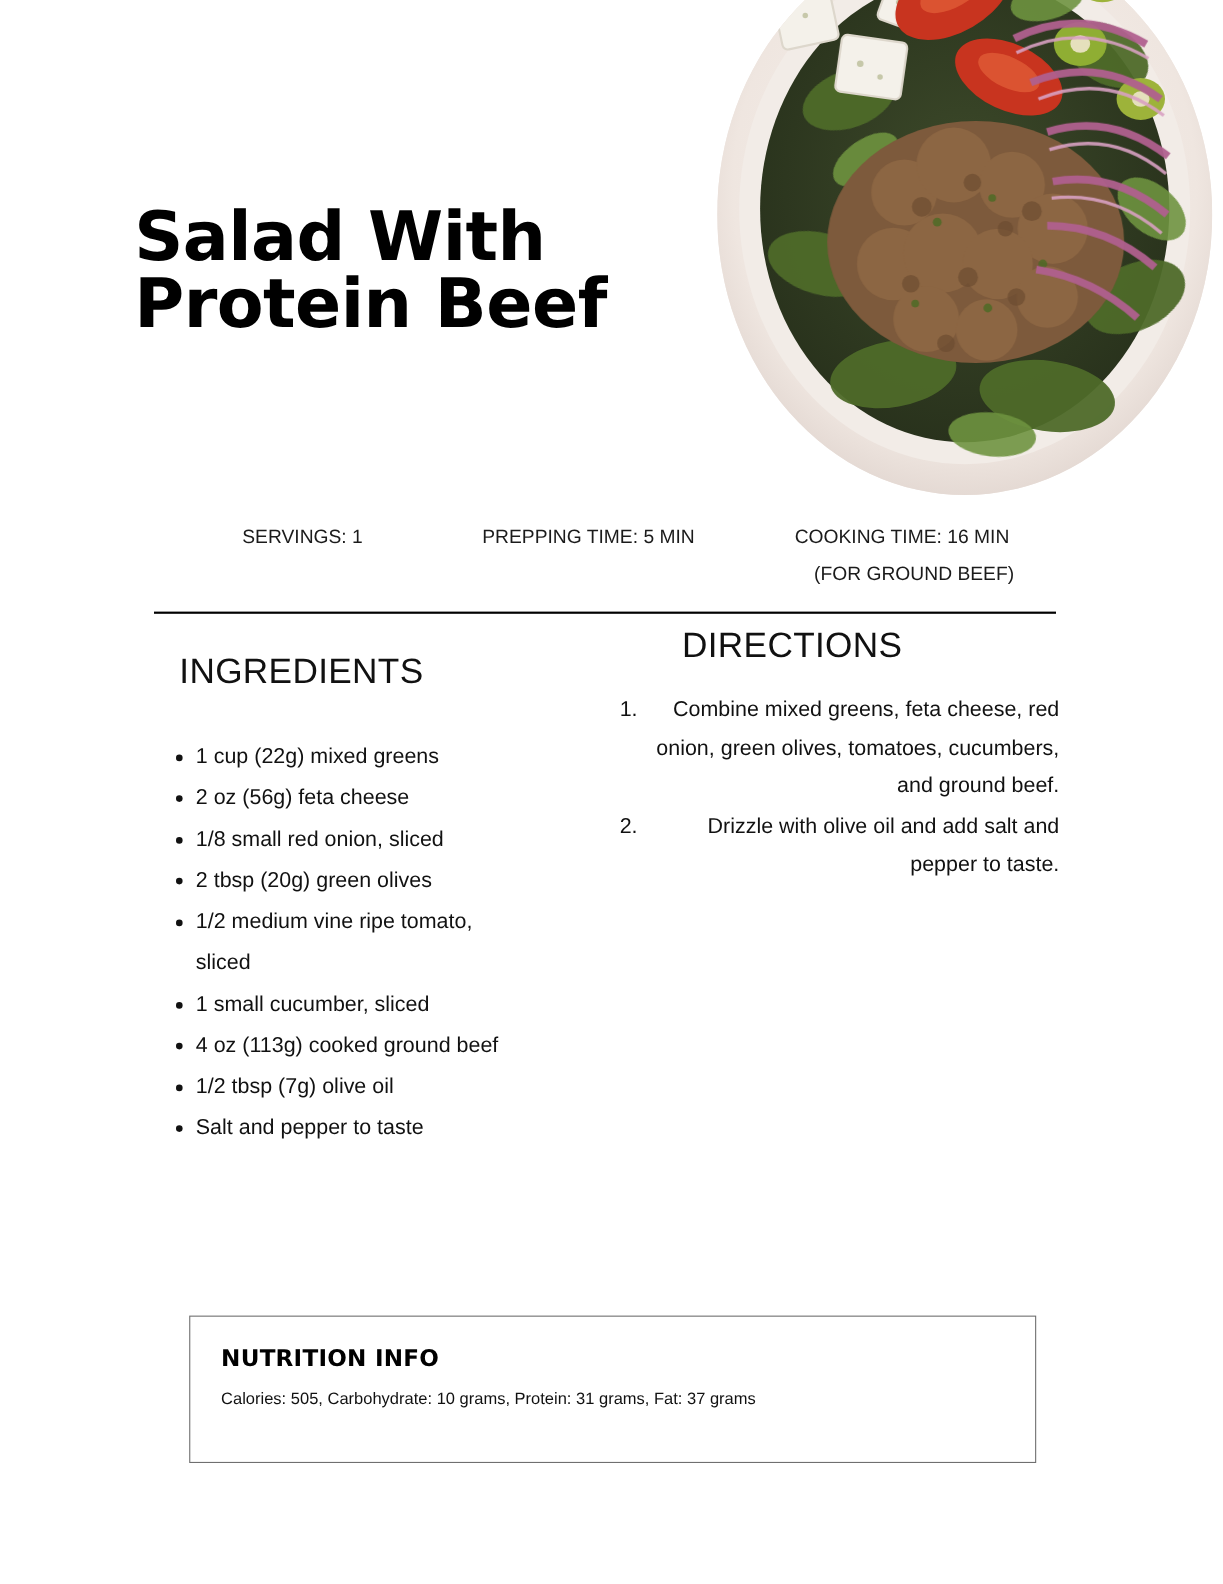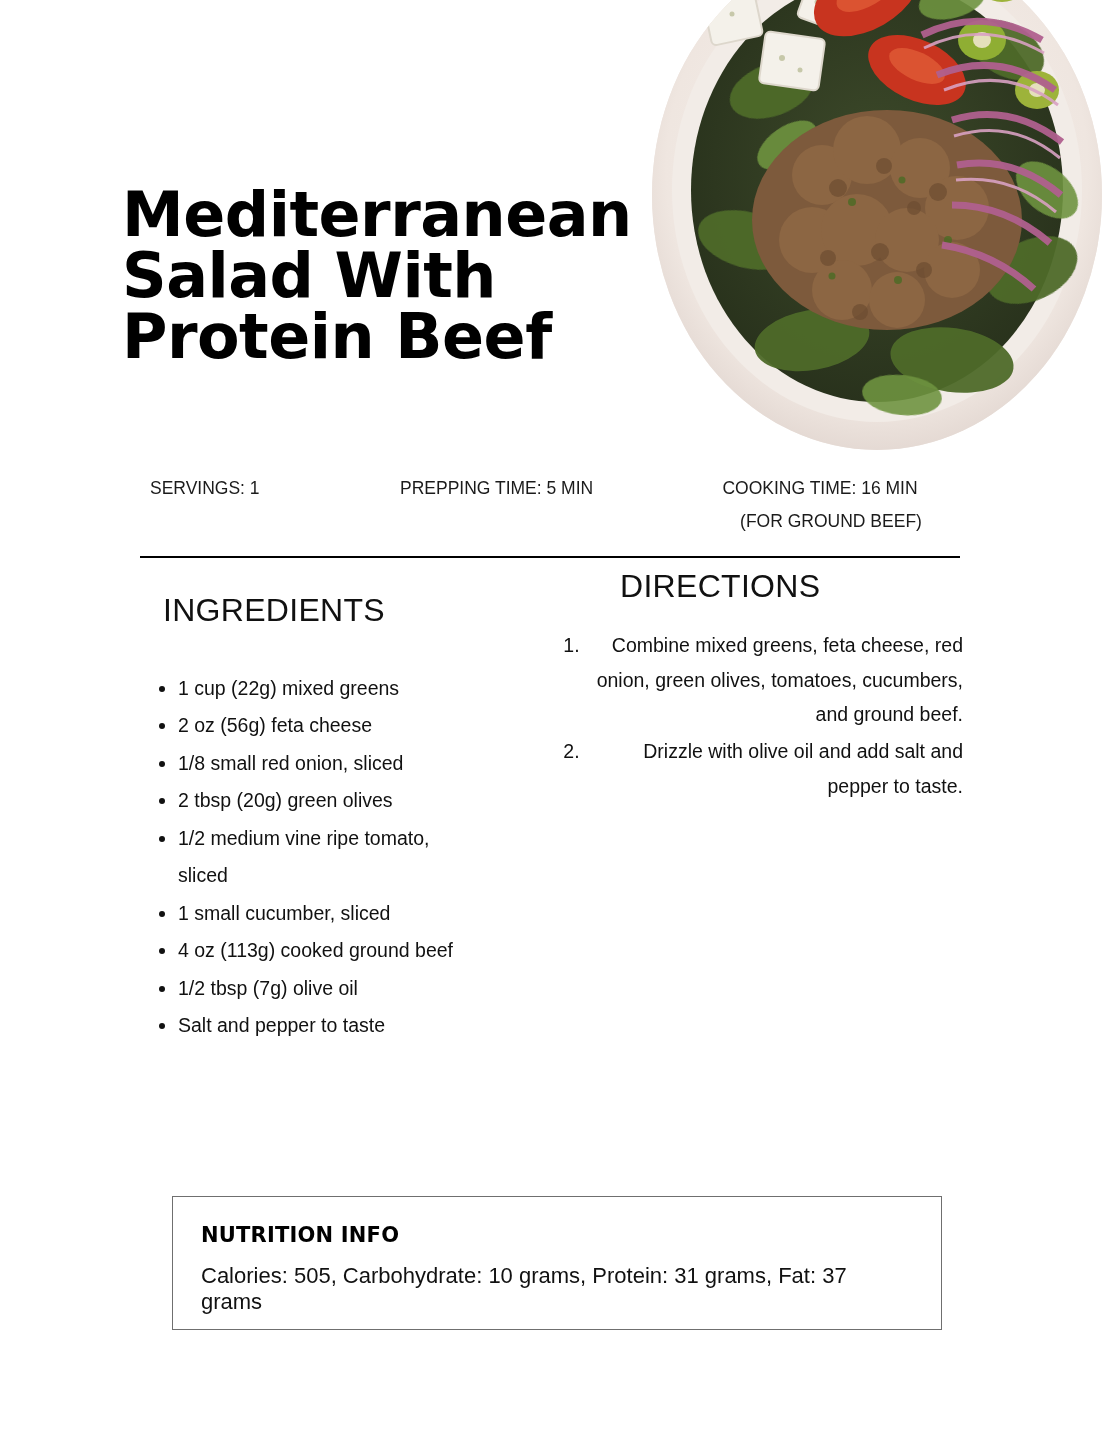--- a/index.html
+++ b/index.html
@@ -48,22 +48,22 @@
   .meta {
     position: absolute;
     left: 150px;
     top: 478px;
     width: 830px;
     display: flex;
     font-size: 17.5px;
     color: #1b1b1b;
   }
   .meta .cell { flex: 0 0 auto; }
-  .meta .cell.servings { width: 250px; }
-  .meta .cell.prep { width: 270px; text-align: left; }
+  .meta .cell.servings { width: 250px; text-align: center; }
+  .meta .cell.prep { width: 270px; text-align: center; }
   .meta .cell.cook { width: 300px; text-align: center; }
   .meta .sub {
     display: block;
     margin-top: 12px;
     margin-left: 22px;
   }
 
   
   .divider {
     position: absolute;
@@ -135,21 +135,21 @@
   .nutrition h3 {
     margin: 0 0 16px 0;
     font-family: "DejaVu Sans", sans-serif;
     font-size: 21px;
     font-weight: bold;
     letter-spacing: 0.2px;
     color: #000;
   }
   .nutrition p {
     margin: 0;
-    font-size: 22px;
+    font-size: 15px;
     color: #111;
   }
 </style>
 </head>
 <body>
 
 <div class="hero">
   <svg viewBox="0 0 450 510" preserveAspectRatio="xMidYMid slice">
     <defs>
       <radialGradient id="bowlG" cx="50%" cy="45%" r="60%">
@@ -256,21 +256,20 @@
     <g stroke="#d9a1c2" stroke-width="3" fill="none" opacity="0.9">
       <path d="M272 108 q60 -30 120 5"></path>
       <path d="M292 150 q62 -25 114 15"></path>
       <path d="M302 196 q58 -18 106 22"></path>
       <path d="M304 240 q56 -6 100 32"></path>
     </g>
   </svg>
 </div>
 
 <h1 class="title">
-  <span>Mediterranean</span>
   <span>Salad With</span>
   <span>Protein Beef</span>
 </h1>
 
 <div class="meta">
   <div class="cell servings">SERVINGS: 1</div>
   <div class="cell prep">PREPPING TIME: 5 MIN</div>
   <div class="cell cook">
     <span>COOKING TIME: 16 MIN</span>
     <span class="sub">(FOR GROUND BEEF)</span>

